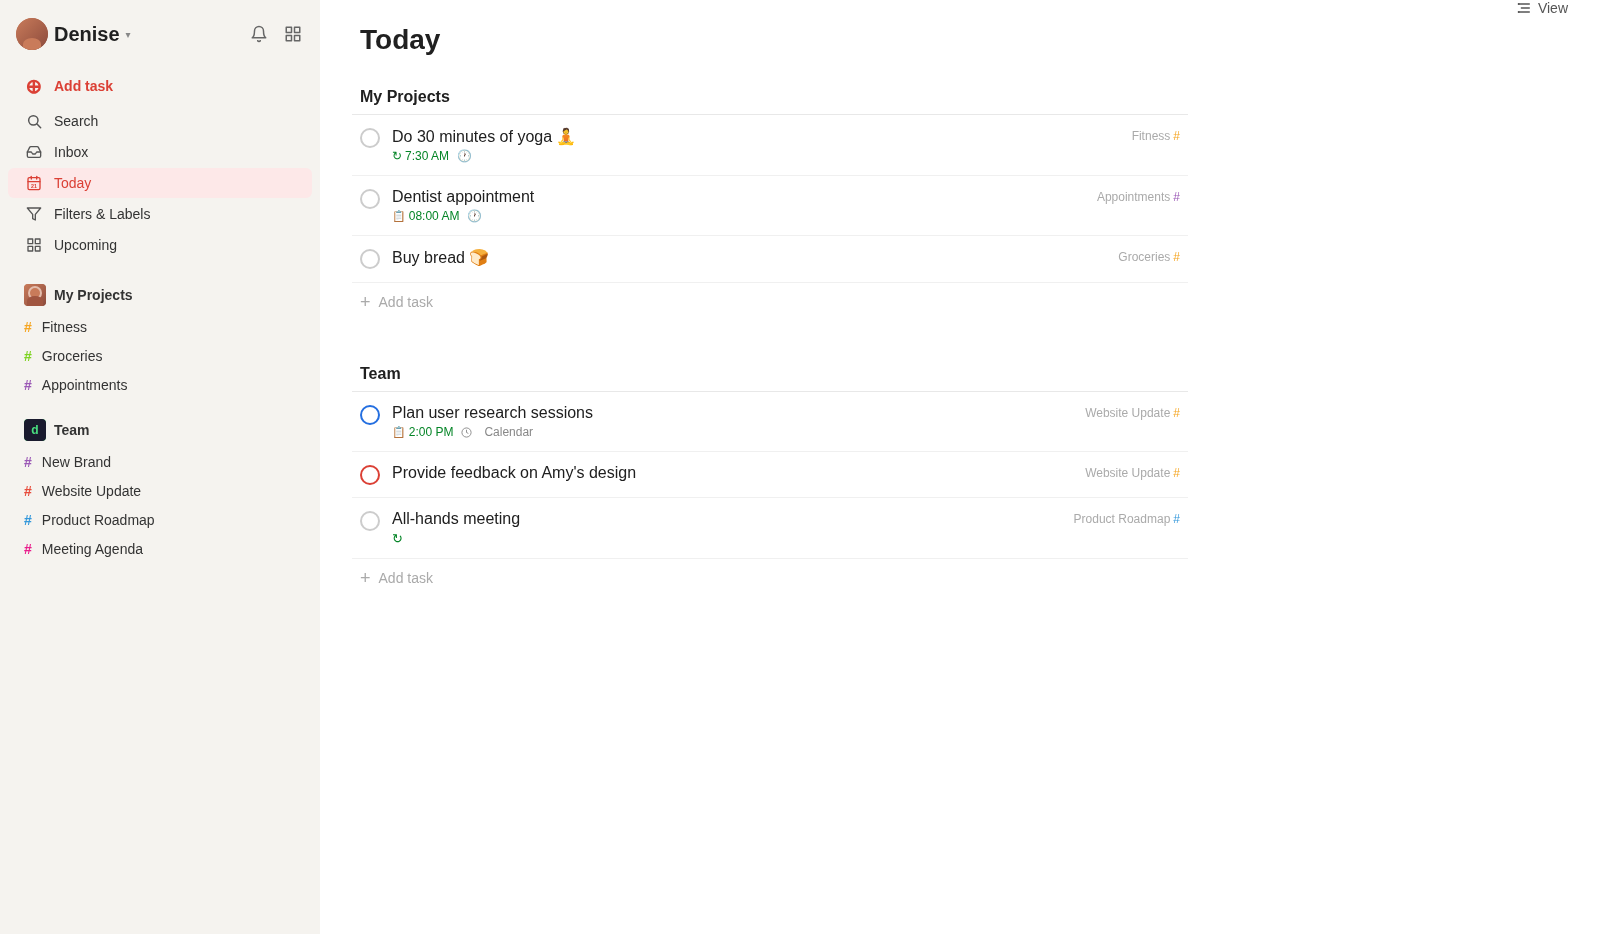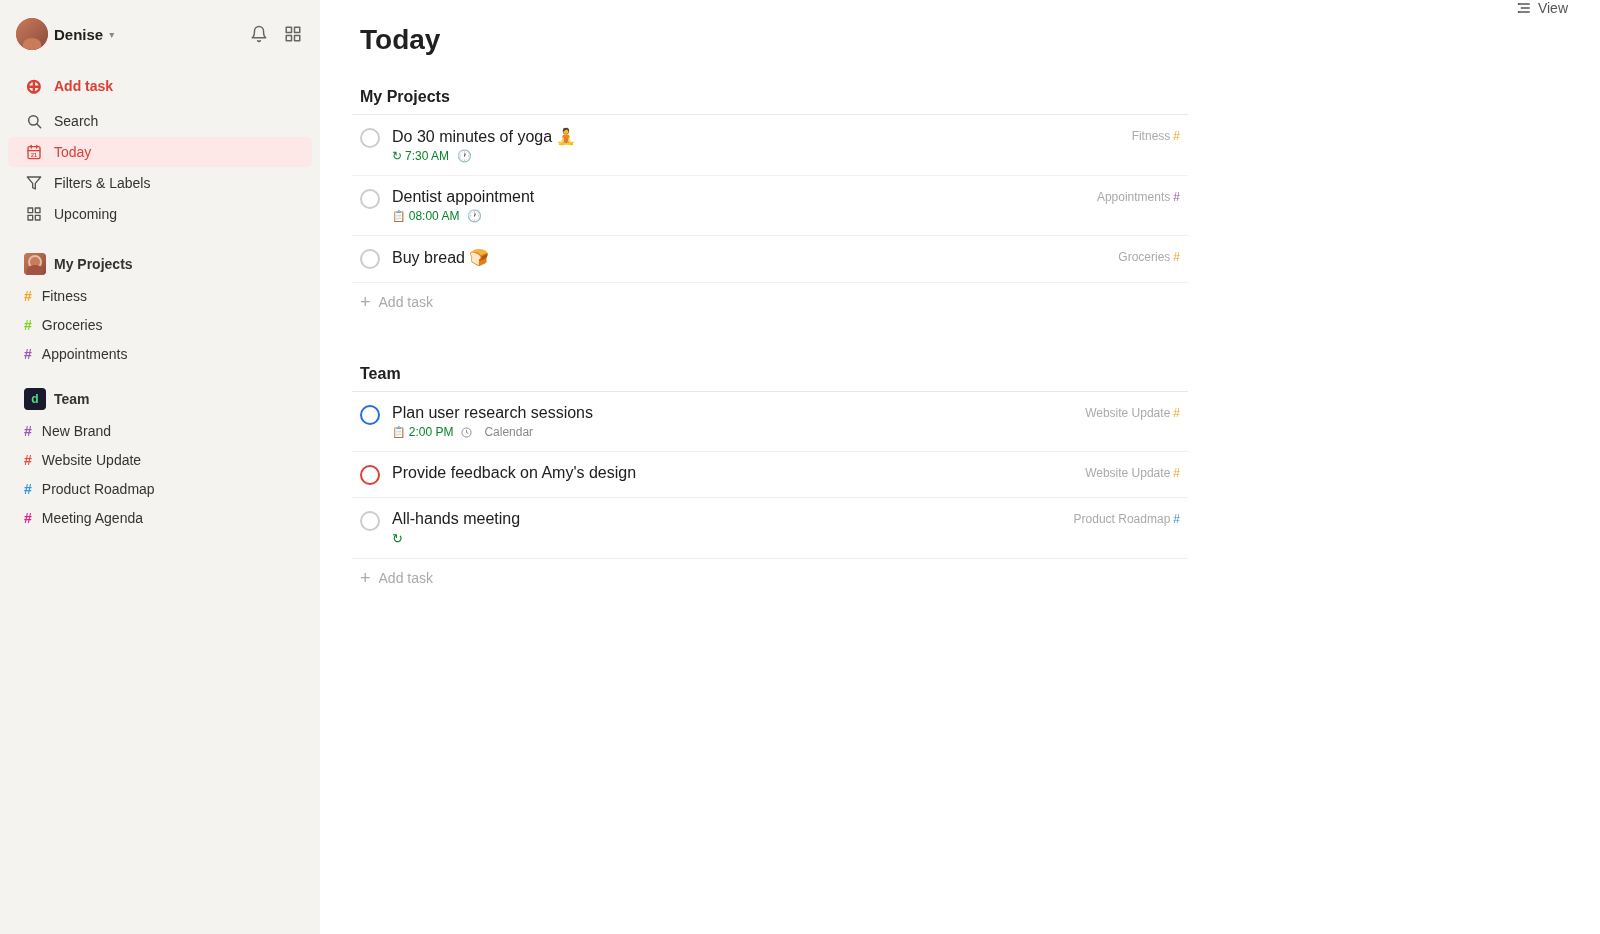--- a/index.html
+++ b/index.html
@@ -64,21 +64,21 @@
       content: '';
       position: absolute;
       bottom: 0; left: 50%;
       transform: translateX(-50%);
       width: 18px; height: 12px;
       background: #c97b5a;
       border-radius: 50% 50% 0 0;
     }
 
     .user-name {
-      font-size: 15px;
+      font-size: 20px;
       font-weight: 600;
       color: #202020;
     }
 
     .chevron-down {
       font-size: 10px;
       color: #888;
     }
 
     .header-icons {
@@ -396,20 +396,29 @@
     </div>
     <div class="nav-item">
       <span class="nav-icon">
         <svg width="16" height="16" viewBox="0 0 24 24" fill="none" stroke="#555" stroke-width="2.2" stroke-linecap="round" stroke-linejoin="round">
           <circle cx="11" cy="11" r="7"></circle>
             <line x1="16.5" y1="16.5" x2="22" y2="22"></line>
         </svg>
       </span>
       <span>Search</span>
     </div>
+    <div class="nav-item">
+      <span class="nav-icon">
+        <svg width="16" height="16" viewBox="0 0 24 24" fill="none" stroke="#555" stroke-width="2" stroke-linecap="round" stroke-linejoin="round">
+          <polyline points="22 12 16 12 14 15 10 15 8 12 2 12"></polyline>
+          <path d="M5.45 5.11L2 12v6a2 2 0 0 0 2 2h16a2 2 0 0 0 2-2v-6l-3.45-6.89A2 2 0 0 0 16.76 4H7.24a2 2 0 0 0-1.79 1.11z"></path>
+        </svg>
+      </span>
+      <span>Inbox</span>
+    </div>
     <div class="nav-item active">
       <span class="nav-icon" style="color:#db4035;">
         <svg width="16" height="16" viewBox="0 0 24 24" fill="none" stroke="#db4035" stroke-width="2" stroke-linecap="round" stroke-linejoin="round">
           <rect x="3" y="4" width="18" height="18" rx="2" ry="2"></rect>
           <line x1="16" y1="2" x2="16" y2="6"></line>
           <line x1="8" y1="2" x2="8" y2="6"></line>
           <line x1="3" y1="10" x2="21" y2="10"></line>
           <text x="12" y="19" text-anchor="middle" font-size="8" fill="#db4035" stroke="none" font-weight="bold">21</text>
         </svg>
       </span>

